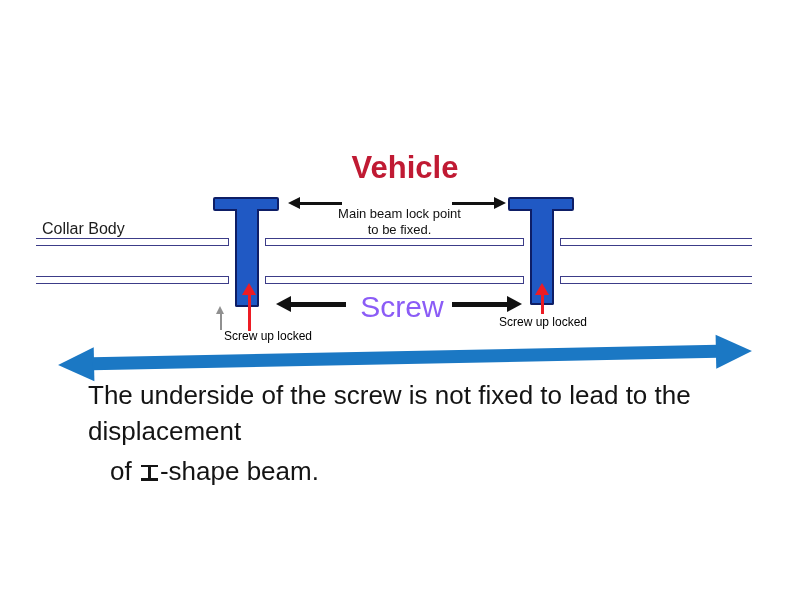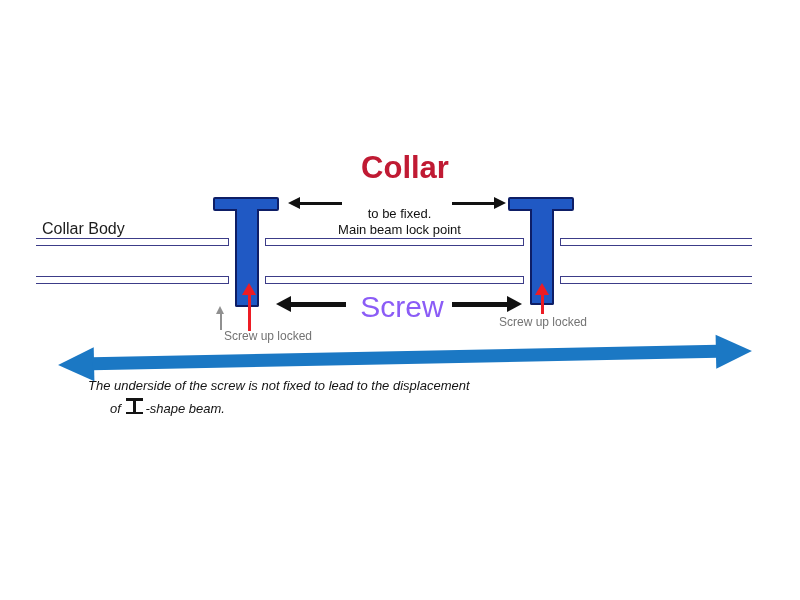--- a/index.html
+++ b/index.html
@@ -52,51 +52,51 @@
   
   .screwlbl{position:absolute;left:352px;top:290px;width:100px;text-align:center;
             font-size:30px;color:#8b5cf6;}
 
   
   .uparrow{position:absolute;width:16px;}
   .uparrow .tri{position:absolute;left:1px;top:0;width:0;height:0;
     border-left:7px solid transparent;border-right:7px solid transparent;border-bottom:12px solid #ed1c24;}
   .uparrow .ushaft{position:absolute;left:6.5px;top:10px;width:3px;bottom:0;background:#ed1c24;}
 
-  .redsmall{position:absolute;font-size:12px;color:#737373;white-space:nowrap;}
+  .redsmall{position:absolute;font-size:12px;color:#000000;white-space:nowrap;}
 
   
   .gline{position:absolute;left:220px;top:313px;width:1.5px;height:17px;background:#909090;}
   .ghead{position:absolute;left:216px;top:306px;width:0;height:0;
     border-left:4.5px solid transparent;border-right:4.5px solid transparent;border-bottom:8px solid #909090;}
 
   
   .bigarrow{position:absolute;left:58px;top:341px;width:694px;height:34px;transform:rotate(-1.15deg);}
   .bigarrow .bbar{position:absolute;left:34px;right:34px;top:10px;height:13px;background:#1b78c4;}
   .bigarrow .bhead-l{position:absolute;left:0;top:0;width:0;height:0;
     border-top:17px solid transparent;border-bottom:17px solid transparent;border-right:36px solid #1b78c4;}
   .bigarrow .bhead-r{position:absolute;right:0;top:0;width:0;height:0;
     border-top:17px solid transparent;border-bottom:17px solid transparent;border-left:36px solid #1b78c4;}
 
   
-  .caption{position:absolute;left:88px;top:377px;font-size:13px;color:#141414;line-height:1.4;font-style:italic;}
+  .caption{position:absolute;left:88px;top:377px;font-size:26px;color:#141414;line-height:1.4;}
   .caption .l2{margin-top:3px;margin-left:22px;}
 
   
   .ibeam{position:relative;display:inline-block;width:17px;height:16px;margin:0 2px;vertical-align:-1px;}
   .ibeam::before{content:"";position:absolute;left:0;right:0;top:0;height:2.5px;background:#141414;}
   .ibeam::after{content:"";position:absolute;left:0;right:0;bottom:0;height:2.5px;background:#141414;}
   .ibeam .stem{position:absolute;left:7px;top:2px;bottom:2px;width:3px;background:#141414;}
 </style>
 </head>
 <body>
 
 <div class="canvas">
 
-  <div class="title">Collar</div>
+  <div class="title">Vehicle</div>
 
   <div>
     <div class="hline" style="left:36px;top:238px;width:193px"></div>
     <div class="hline" style="left:265px;top:238px;width:259px"></div>
     <div class="hline" style="left:560px;top:238px;width:192px"></div>
     <div class="hline" style="left:36px;top:245px;width:193px"></div>
     <div class="hline" style="left:265px;top:245px;width:259px"></div>
     <div class="hline" style="left:560px;top:245px;width:192px"></div>
     <div class="vtick" style="left:228px;top:238px;height:8px"></div>
     <div class="vtick" style="left:265px;top:238px;height:8px"></div>
@@ -131,22 +131,22 @@
 
   <div class="sarrow left" style="left:288px;top:197px;width:54px">
     <span class="tri"></span>
     <span class="bar"></span>
   </div>
   <div class="sarrow right" style="left:452px;top:197px;width:54px">
     <span class="tri"></span>
     <span class="bar"></span>
   </div>
   <div class="note">
+    <div>Main beam lock point</div>
     <div>to be fixed.</div>
-    <div>Main beam lock point</div>
   </div>
 
   <div class="marrow left" style="left:276px;top:296px;width:70px">
     <span class="tri"></span>
     <span class="bar"></span>
   </div>
   <div class="screwlbl">Screw</div>
   <div class="marrow right" style="left:452px;top:296px;width:70px">
     <span class="tri"></span>
     <span class="bar"></span>

